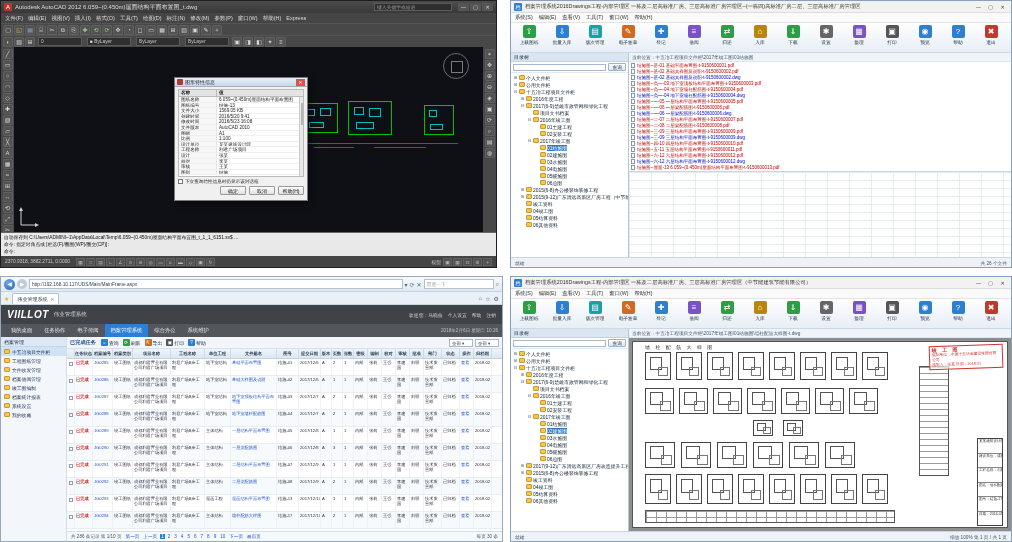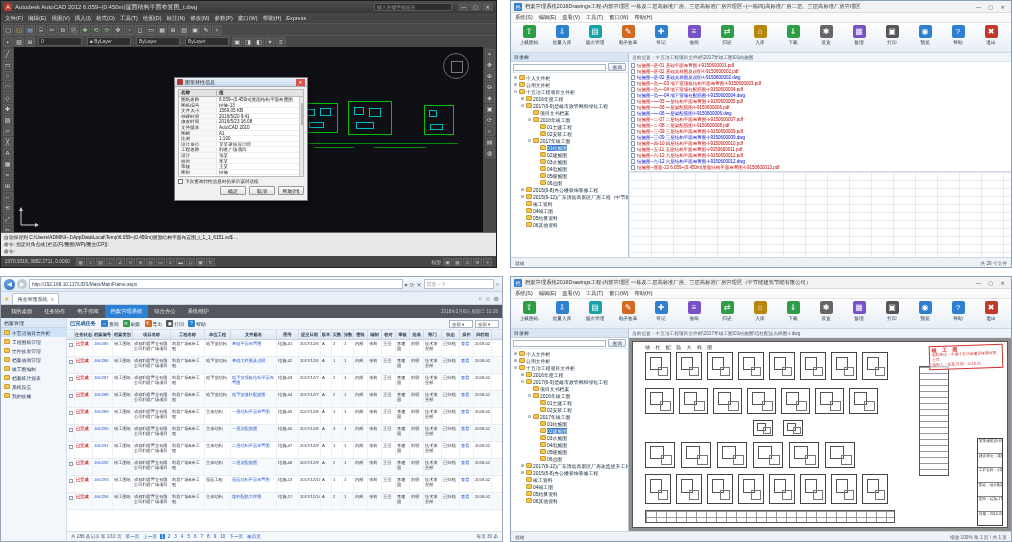--- a/index.html
+++ b/index.html
@@ -695,20 +695,30 @@
     <span class="btab">
       <span>伟业管理系统</span>
       <span class="x">✕</span>
     </span>
     <span class="right">
       <span class="bicon">⌂</span>
       <span class="bicon">☆</span>
       <span class="bicon">⚙</span>
     </span>
   </div>
+  <div class="bbanner">
+    <span class="blogo">VIILLOT</span>
+    <span class="bsys">伟业管理系统</span>
+    <span class="bwelcome">
+      <span>欢迎您：马晓燕</span>
+      <span>个人设置</span>
+      <span>帮助</span>
+      <span>注销</span>
+    </span>
+  </div>
   <div class="bnav">
     <span style="display:flex">
         <span class="bnavt">我的桌面</span>
         <span class="bnavt">任务协作</span>
         <span class="bnavt">电子传阅</span>
         <span class="bnavt sel">档案管理系统</span>
         <span class="bnavt">综合办公</span>
         <span class="bnavt">系统维护</span>
       </span>
     <span class="bnavr">2018年2月6日 星期二 10:26</span>

